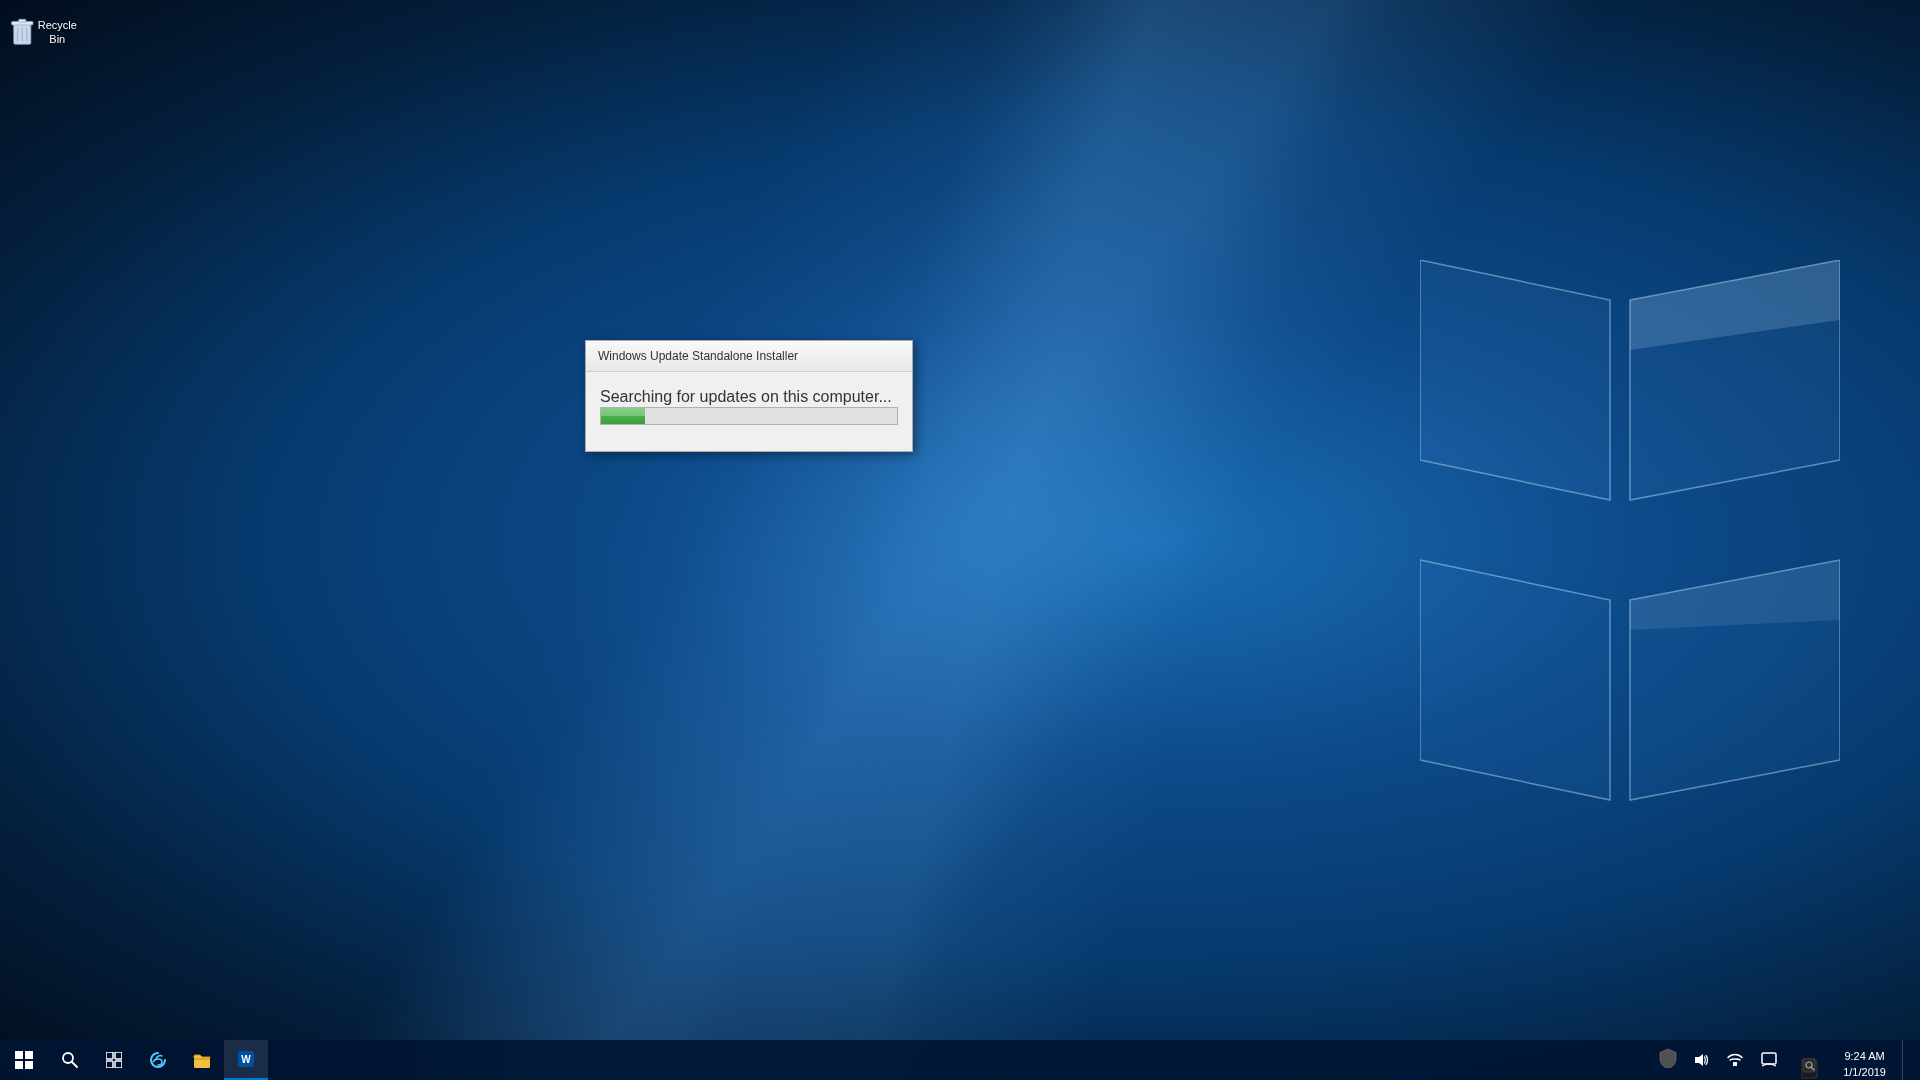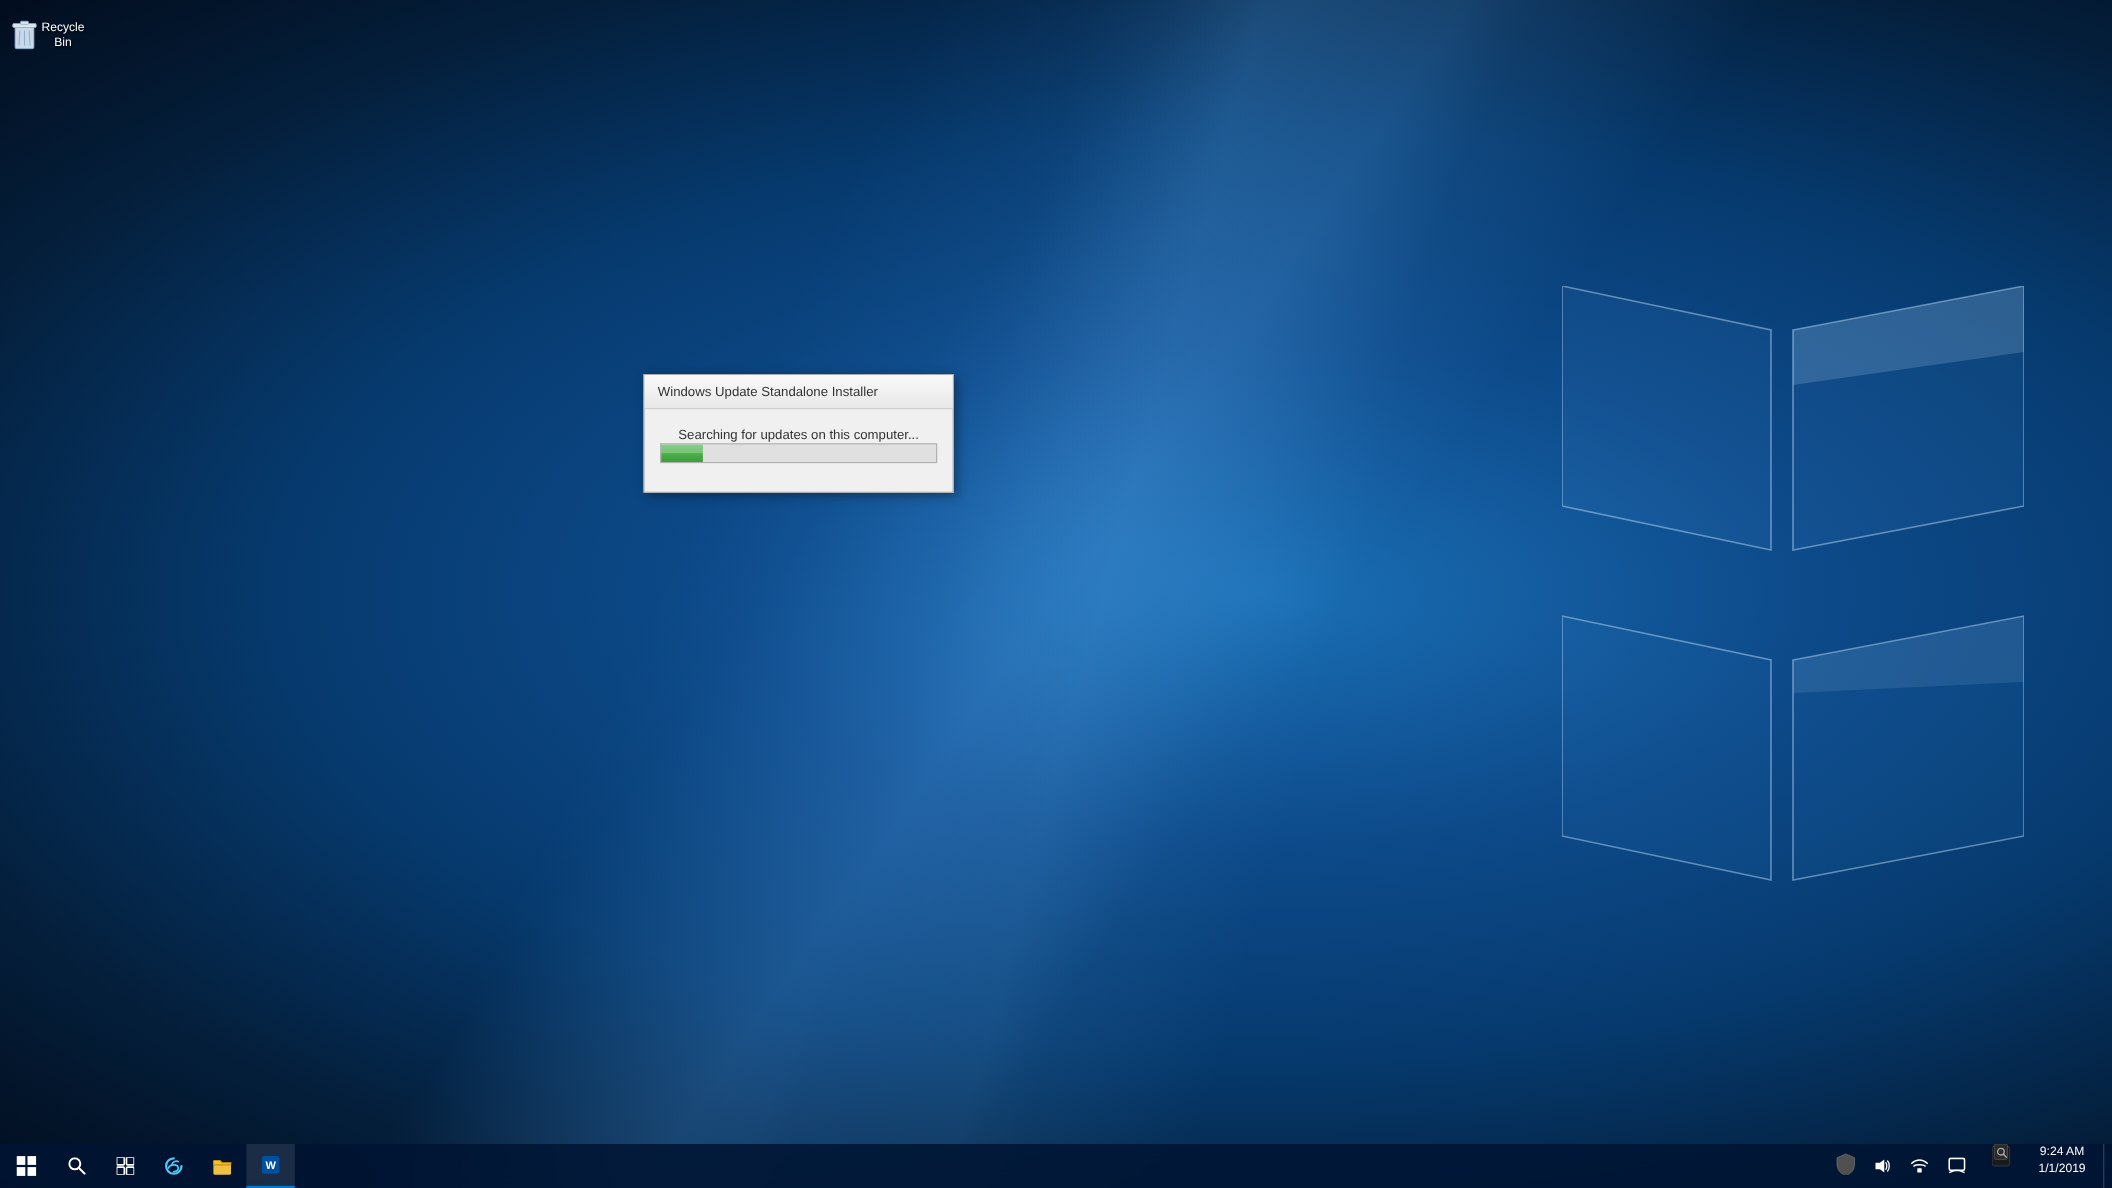--- a/index.html
+++ b/index.html
@@ -58,44 +58,43 @@
       text-shadow: 1px 1px 2px rgba(0,0,0,0.8);
       margin-top: 4px;
       line-height: 1.3;
     }
 
     
     #dialog {
       position: absolute;
       top: 340px;
       left: 585px;
-      width: 282px;
+      width: 328px;
       background: #f0f0f0;
       border: 1px solid #ababab;
       box-shadow: 3px 3px 10px rgba(0,0,0,0.4);
     }
 
     #dialog-titlebar {
       background: linear-gradient(to bottom, #f9f9f9, #e8e8e8);
       padding: 8px 12px;
       font-size: 12px;
       color: #333;
       border-bottom: 1px solid #ccc;
       font-weight: 400;
     }
 
     #dialog-body {
       padding: 16px 14px 12px 14px;
     }
 
     #dialog-message {
-      font-size: 12px;
+      font-size: 16px;
       color: #333;
       margin-bottom: 1px;
-      text-align: center;
     }
 
     #progress-container {
       width: 100%;
       height: 18px;
       background: #e0e0e0;
       border: 1px solid #b0b0b0;
       margin-bottom: 14px;
       position: relative;
       overflow: hidden;
@@ -173,21 +172,22 @@
     
     #taskbar-icons {
       display: flex;
       align-items: center;
       flex: 1;
     }
 
     
     #system-tray {
       display: flex;
-      align-items: flex-start;
+      align-items: flex-end;
+      padding-right: 10px;
       gap: 4px;
     }
 
     #tray-icons {
       display: flex;
       align-items: center;
       gap: 6px;
       padding: 0 8px;
     }
 

